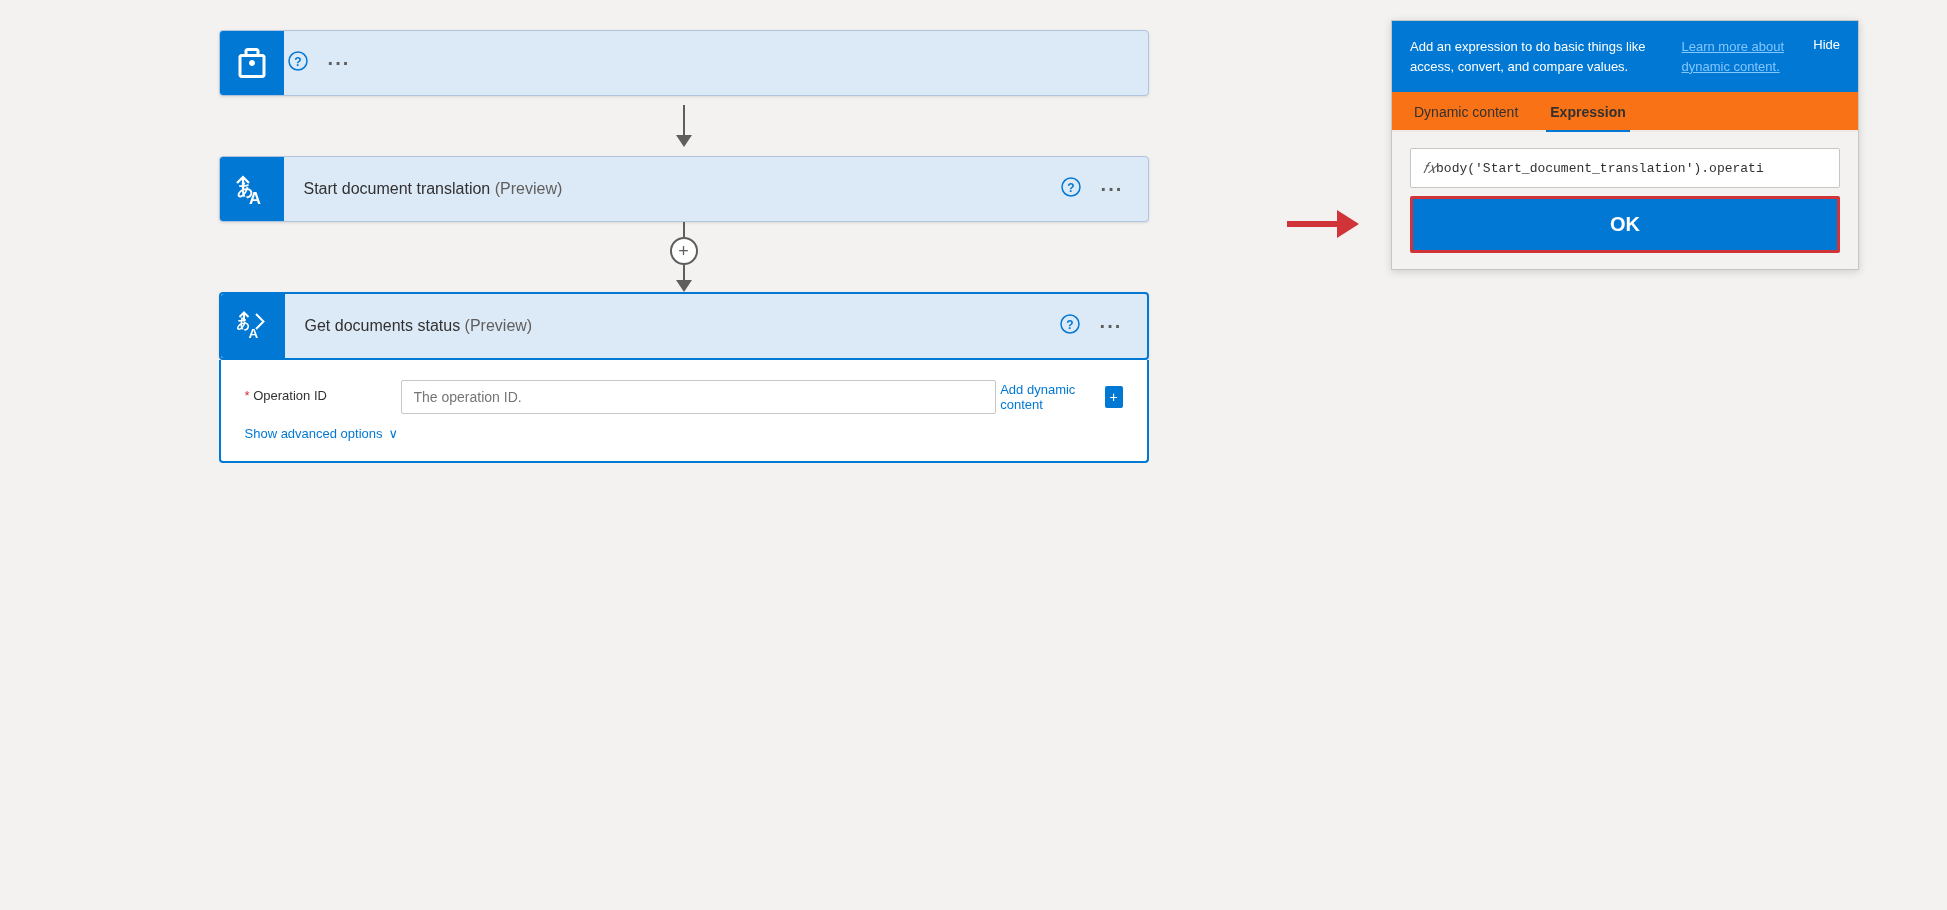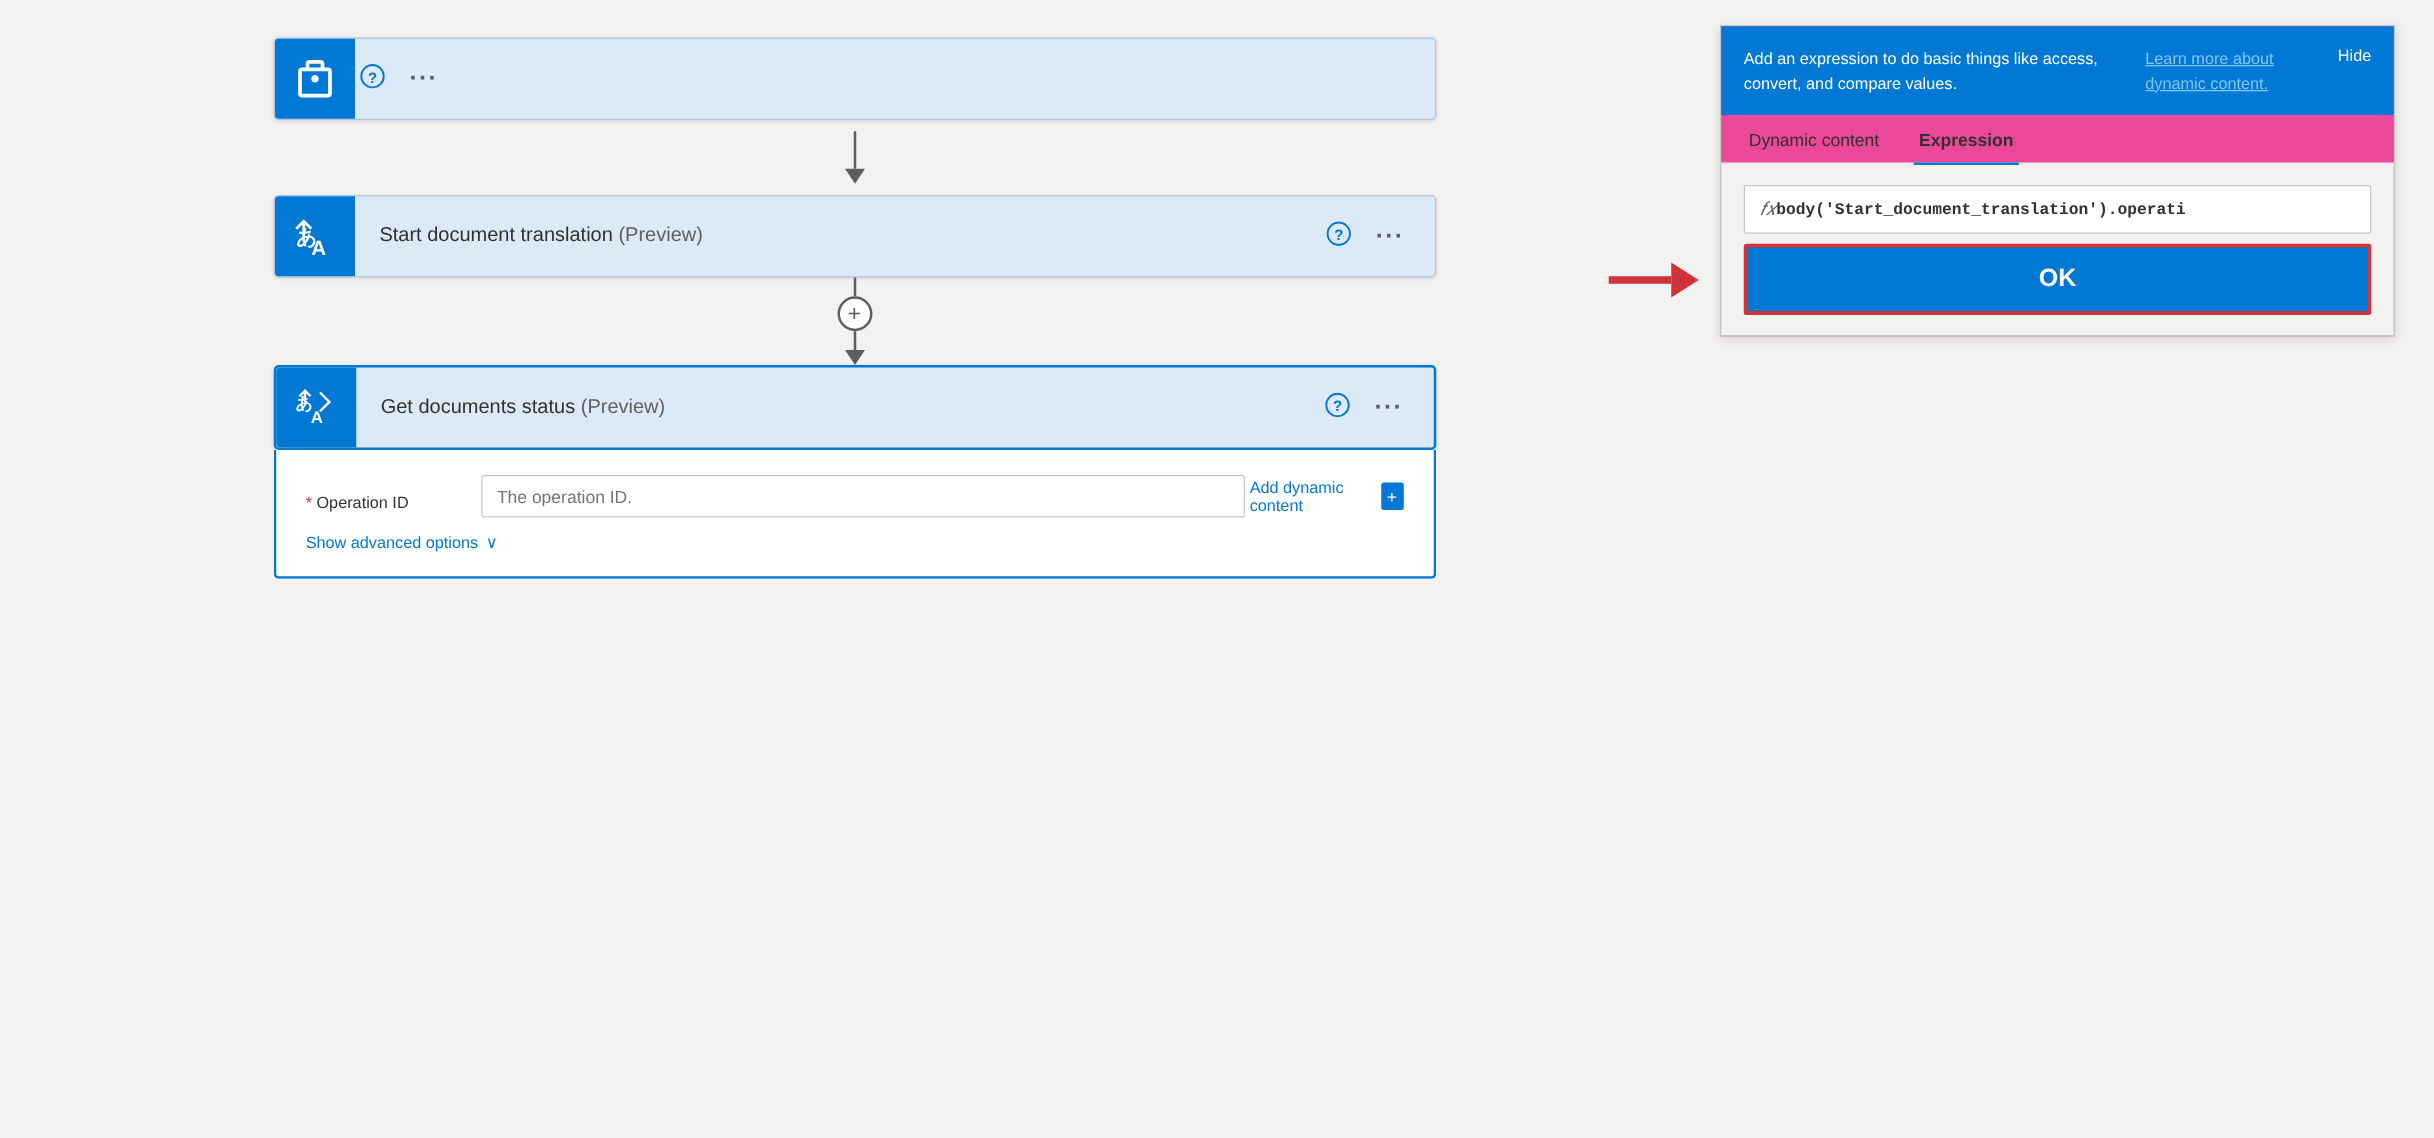--- a/index.html
+++ b/index.html
@@ -166,21 +166,22 @@
     .step-content {
       width: 930px;
       background: #fff;
       border: 2px solid #0078d4;
       border-top: none;
       padding: 20px 24px;
       border-radius: 0 0 4px 4px;
     }
     .field-row {
       display: flex;
-      align-items: center;
+      align-items: flex-start;
+      gap: 16px;
       margin-bottom: 12px;
     }
     .field-label {
       min-width: 140px;
       font-size: 13px;
       padding-top: 8px;
       color: #323130;
     }
     .field-label .required {
       color: #d13438;
@@ -247,24 +248,24 @@
       font-size: 15px;
       border-radius: 2px;
       cursor: pointer;
       color: #323130;
       min-width: 180px;
       text-align: center;
     }
 
     
     .dyn-panel {
-      background: #ec4899;
+      background: #f97316;
       border: 1px solid #c8c6c4;
-      width: 540px;
-      margin-left: 9px;
+      width: 468px;
+      margin-left: 24px;
       box-shadow: 0 2px 8px rgba(0,0,0,0.15);
     }
     .dyn-panel-header {
       background: #0078d4;
       color: white;
       padding: 16px 18px;
       font-size: 13px;
       line-height: 1.5;
       display: flex;
       align-items: flex-start;
@@ -320,21 +321,20 @@
       flex-shrink: 0;
     }
     .expression-text {
       font-size: 13px;
       color: #323130;
       font-family: 'Courier New', monospace;
       flex: 1;
       overflow: hidden;
       text-overflow: ellipsis;
       white-space: nowrap;
-      font-weight: bold;
     }
     .ok-btn {
       display: block;
       width: 100%;
       background: #0078d4;
       color: white;
       border: 3px solid #d13438;
       padding: 14px;
       font-size: 20px;
       font-weight: 600;

